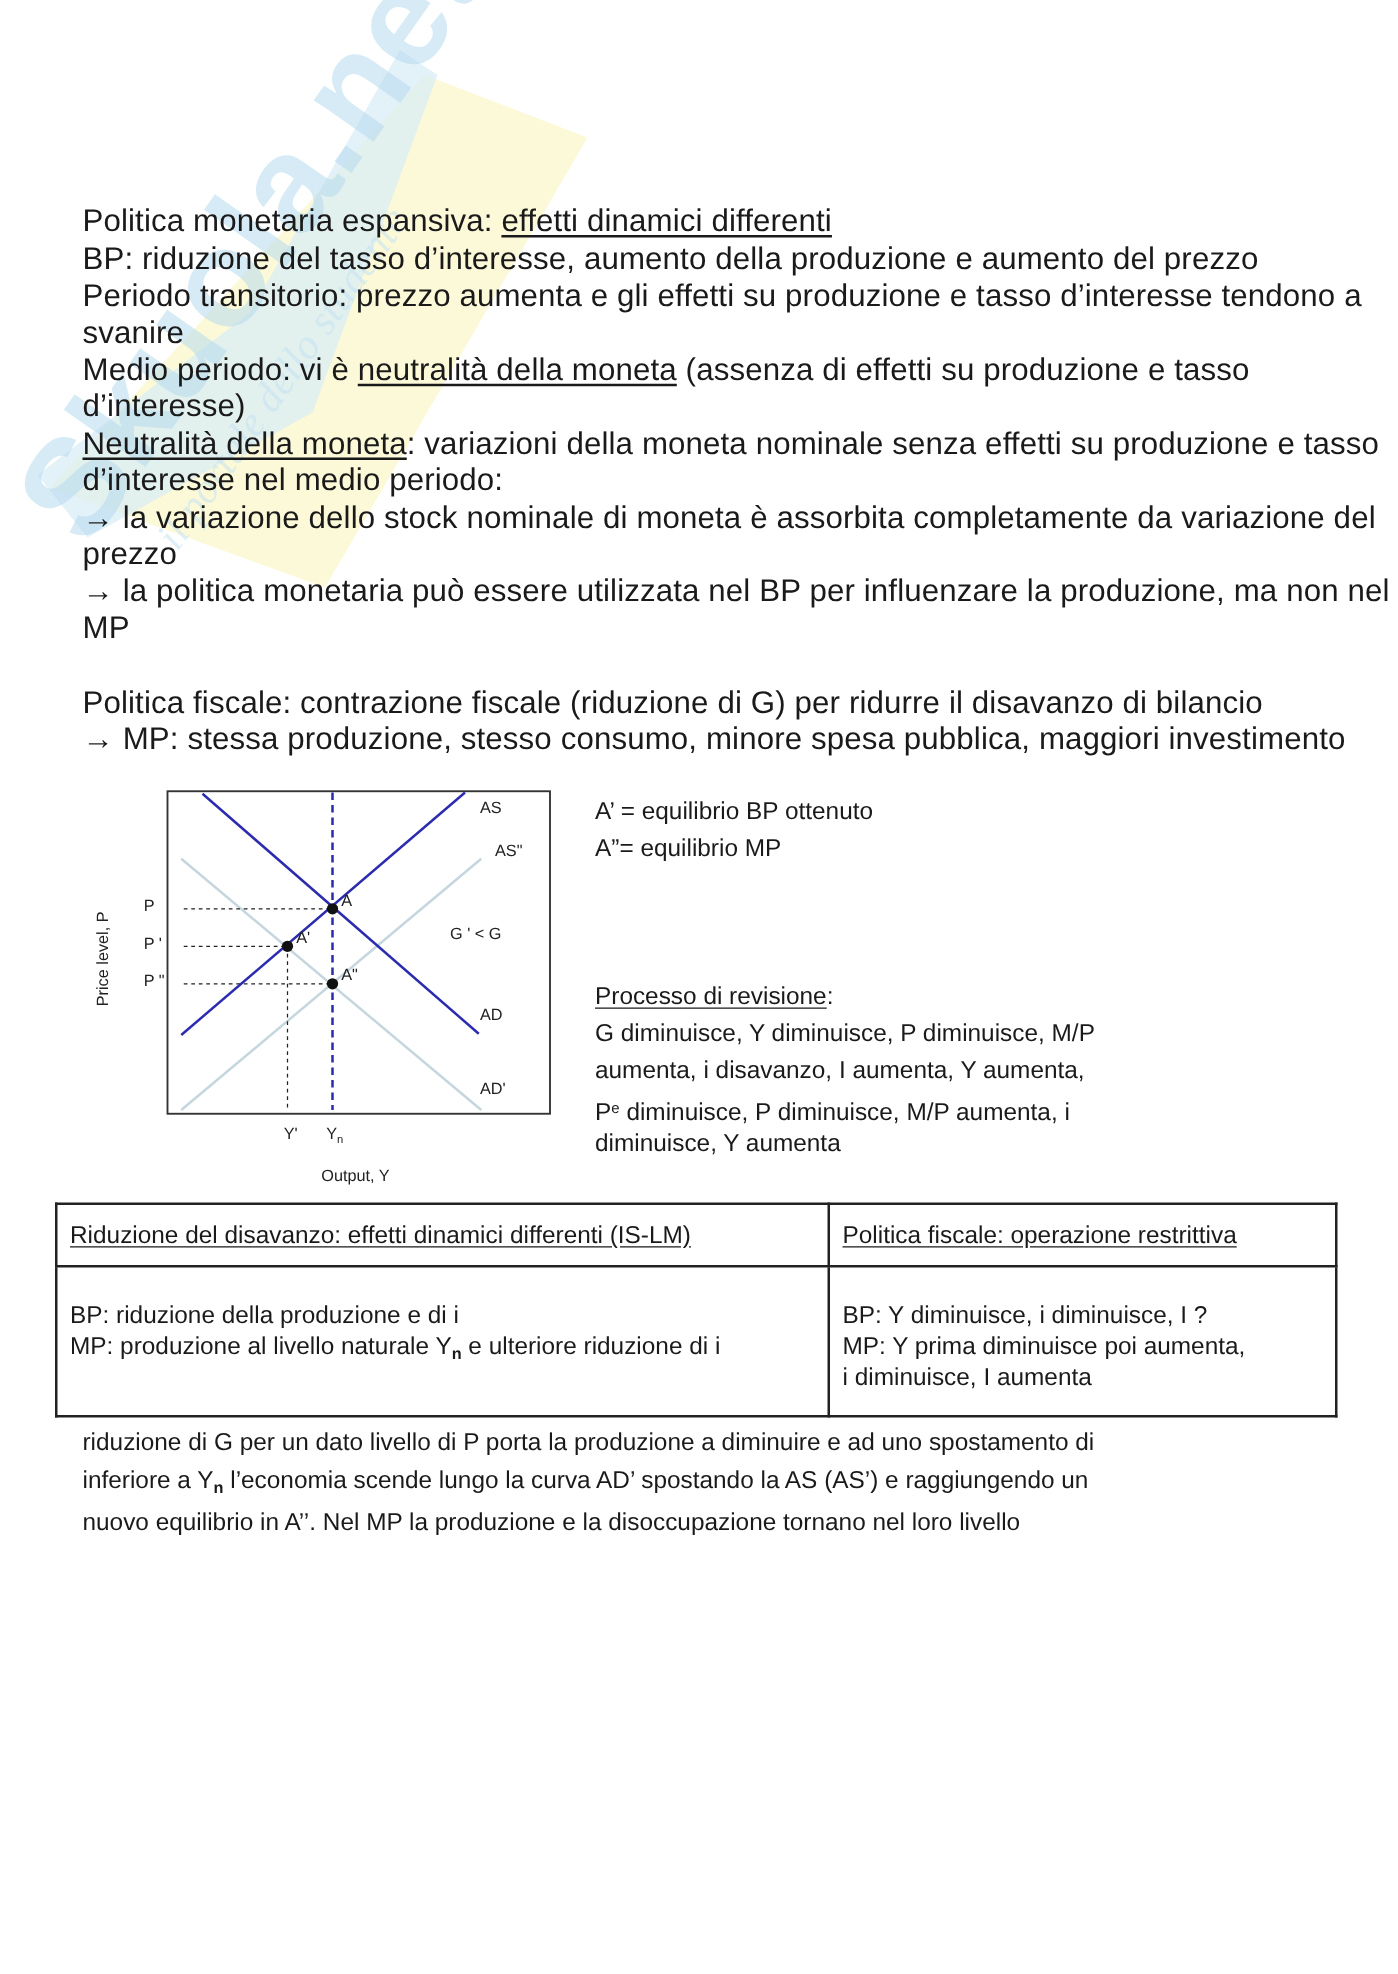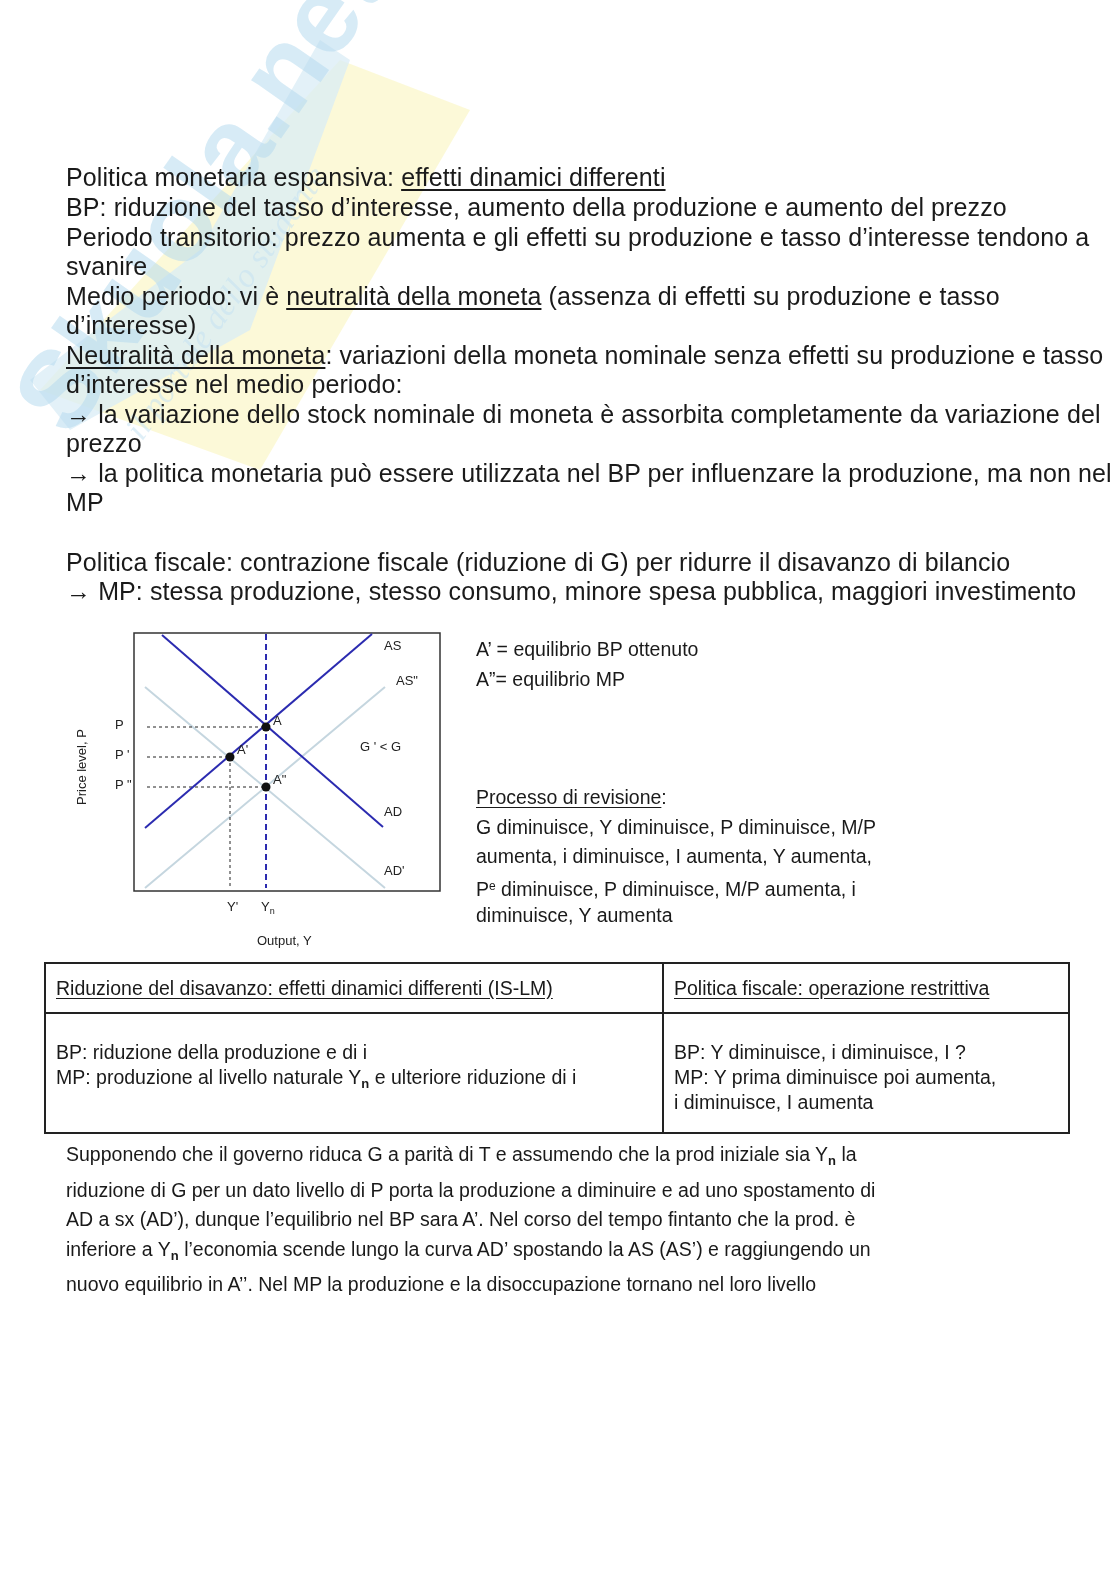--- a/index.html
+++ b/index.html
@@ -102,21 +102,21 @@
     <text transform="translate(26,185) rotate(-90)">Price level, P</text>
   </g>
 </svg>
 
 <div class="side" style="top:635px">A’ = equilibrio BP ottenuto</div>
 <div class="side" style="top:665px">A”= equilibrio MP</div>
 <div class="side" style="top:783px">
   <span class="u">Processo di revisione</span><span>:</span>
 </div>
 <div class="side" style="top:813px">G diminuisce, Y diminuisce, P diminuisce, M/P</div>
-<div class="side" style="top:842px">aumenta, i diminuisce, I aumenta, Y aumenta,</div>
+<div class="side" style="top:842px">aumenta, i disavanzo, I aumenta, Y aumenta,</div>
 <div class="side" style="top:872px">
   <span>P</span><sup class="e">e</sup><span> diminuisce, P diminuisce, M/P aumenta, i</span>
 </div>
 <div class="side" style="top:901px">diminuisce, Y aumenta</div>
 
 <table class="summary">
   <tbody>
       <tr class="hdr">
     <td class="col1"><span class="u">Riduzione del disavanzo: effetti dinamici differenti (IS-LM)</span></td>
     <td><span class="u">Politica fiscale: operazione restrittiva</span></td>
@@ -129,18 +129,16 @@
     <td>
       <div><b>BP</b><span>: Y diminuisce, i diminuisce, I ?</span></div>
       <div><b>MP</b><span>: Y prima diminuisce poi aumenta,</span></div>
       <div>i diminuisce, I aumenta</div>
     </td>
   </tr>
 </tbody>
   </table>
 
 <div class="para">
-  <div><span>Supponendo che il governo riduca G a parità di T e assumendo che la prod iniziale sia Y</span><sub class="n">n</sub><span> la</span></div>
   <div>riduzione di G per un dato livello di P porta la produzione a diminuire e ad uno spostamento di</div>
-  <div>AD a sx (AD’), dunque l’equilibrio nel BP sara A’. Nel corso del tempo fintanto che la prod. è</div>
   <div><span>inferiore a Y</span><sub class="n">n</sub><span> l’economia scende lungo la curva AD’ spostando la AS (AS’) e raggiungendo un</span></div>
   <div>nuovo equilibrio in A’’. Nel MP la produzione e la disoccupazione tornano nel loro livello</div>
 </div>
 
 </body></html>

